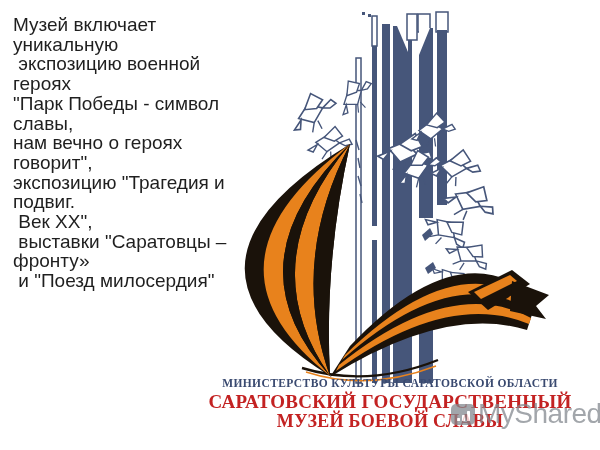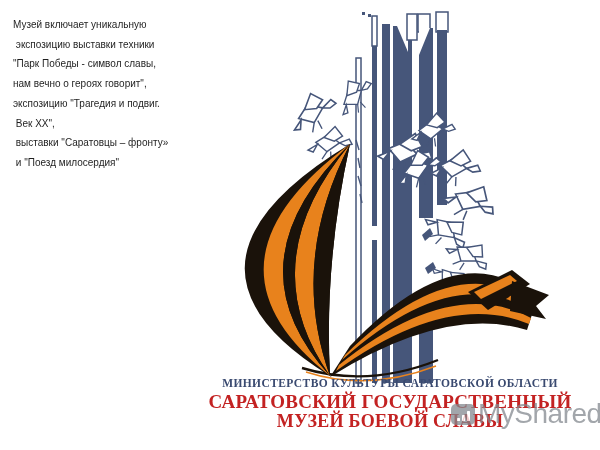--- a/index.html
+++ b/index.html
@@ -3,21 +3,21 @@
 <meta charset="utf-8">
 <style>
   html,body{margin:0;padding:0;background:#fff;}
   .slide{
     position:relative;width:600px;height:450px;background:#fff;overflow:hidden;
     font-family:"Liberation Sans",sans-serif;
   }
   
   .intro{
     position:absolute;left:13px;top:15px;width:250px;
-    font-size:10px;line-height:19.7px;color:var(--ink,#1f1f1f);
+    font-size:19px;line-height:19.7px;color:var(--ink,#1f1f1f);
   }
   .intro div{white-space:pre-wrap;}
   
   .logo{position:absolute;left:0;top:0;width:600px;height:450px;}
   .f-navy{fill:var(--navy,#46567a);}
   .f-blk{fill:var(--ribbon_black,#1a120a);}
   .f-org{fill:var(--orange,#e8821c);}
   .f-wht{fill:#ffffff;}
   .outl{fill:#ffffff;stroke:var(--navy,#46567a);stroke-width:1.5;}
   .crane{fill:#ffffff;stroke:var(--navy,#46567a);stroke-width:1.6;stroke-linejoin:miter;}
@@ -60,21 +60,21 @@
     font-family:"Liberation Sans",sans-serif;
   }
 </style>
 </head>
 <body>
 
 <div class="slide">
 
   <div class="intro">
     <div>Музей включает уникальную</div>
-    <div> экспозицию выставки техники</div>
+    <div> экспозицию военной героях</div>
     <div>"Парк Победы - символ славы,</div>
     <div>нам вечно о героях говорит",</div>
     <div>экспозицию "Трагедия и подвиг.</div>
     <div> Век XX",</div>
     <div> выставки "Саратовцы – фронту»</div>
     <div> и "Поезд милосердия"</div>
   </div>
 
   <svg class="logo" viewBox="0 0 600 450" aria-hidden="true">
     <defs>

